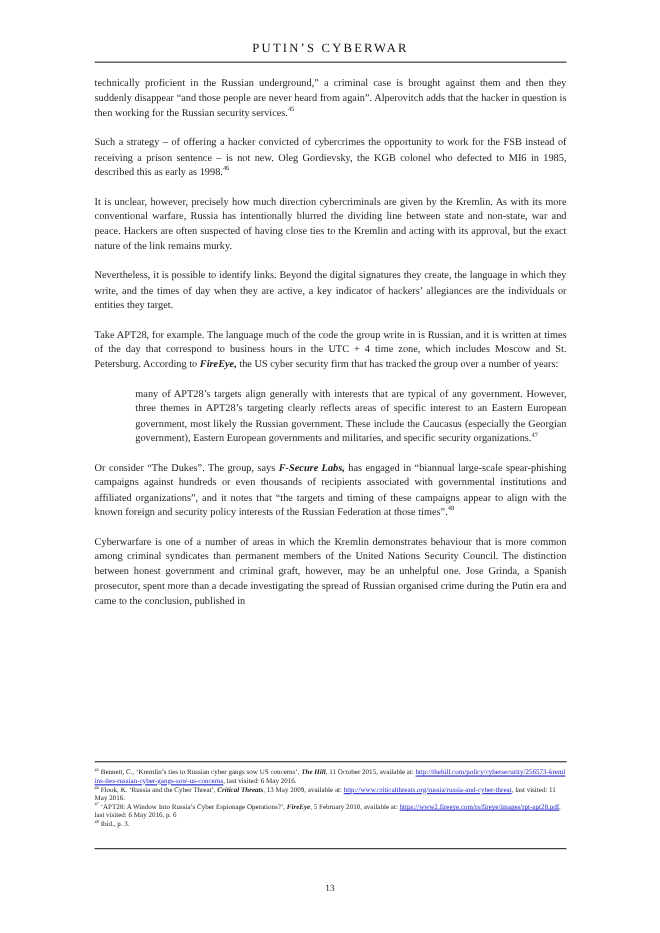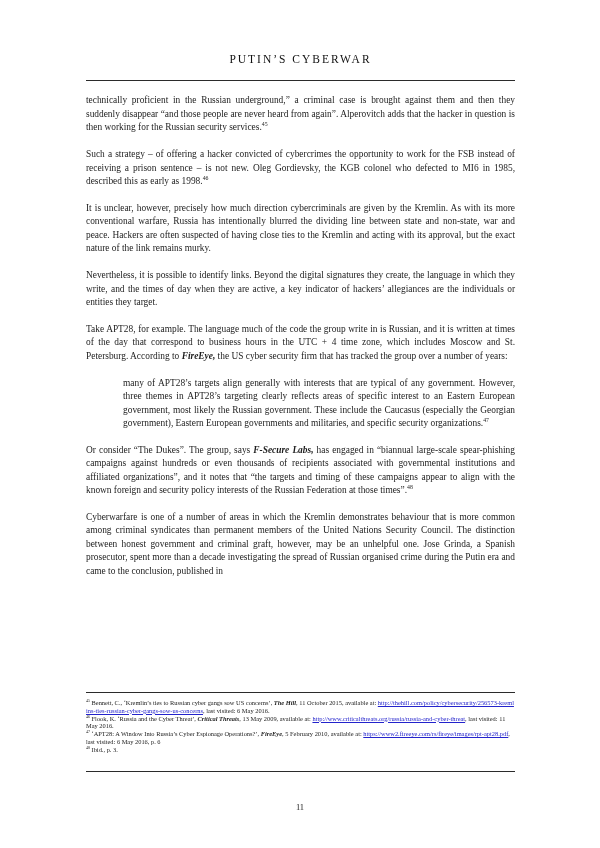--- a/index.html
+++ b/index.html
@@ -4,21 +4,21 @@
 <style>
   html,body{margin:0;padding:0;background:#ffffff;}
   .page{
     width:600px;height:848px;position:relative;margin:0 auto;
     background:#ffffff;color:#1c1c1c;overflow:hidden;
     font-family:"Liberation Serif","DejaVu Serif",serif;
   }
   .content{position:absolute;left:86px;width:429px;top:38px;}
   .header-title{
     text-align:center;font-size:11.5px;letter-spacing:2px;color:#111;
-    font-weight:normal;margin:15px;
+    font-weight:normal;margin:0;
   }
   .header-rule{border:0;border-top:1.6px solid #2b2b2b;margin:6px 0 0 0;}
   .para{
     font-size:9.4px;line-height:13.45px;text-align:justify;
     margin:13.4px 0 0 0;
   }
   .para.quote{margin-left:37px;}
   .it{font-style:italic;font-weight:bold;}
   .sup{font-size:62%;vertical-align:super;line-height:0;}
   .footnote-block{position:absolute;left:86px;width:429px;top:692px;}
@@ -59,14 +59,14 @@
     <div class="footnotes">
         <div class="footnote"><span class="sup">45</span><span> Bennett, C., ‘Kremlin’s ties to Russian cyber gangs sow US concerns’, </span><span class="it">The Hill</span><span>, 11 October 2015, available at: </span><a href="#" class="lnk">http://thehill.com/policy/cybersecurity/256573-kremlins-ties-russian-cyber-gangs-sow-us-concerns</a><span>, last visited: 6 May 2016.</span></div>
         <div class="footnote"><span class="sup">46</span><span> Flook, K. ‘Russia and the Cyber Threat’, </span><span class="it">Critical Threats</span><span>, 13 May 2009, available at: </span><a href="#" class="lnk">http://www.criticalthreats.org/russia/russia-and-cyber-threat</a><span>, last visited: 11 May 2016.</span></div>
         <div class="footnote"><span class="sup">47</span><span> ‘APT28: A Window Into Russia’s Cyber Espionage Operations?’, </span><span class="it">FireEye</span><span>, 5 February 2010, available at: </span><a href="#" class="lnk">https://www2.fireeye.com/rs/fireye/images/rpt-apt28.pdf</a><span>, last visited: 6 May 2016, p. 6</span></div>
         <div class="footnote"><span class="sup">48</span><span> Ibid., p. 3.</span></div>
       </div>
   </div>
 
   <div class="fn-rule-bottom"></div>
 
-  <div class="page-number">11</div>
+  <div class="page-number">13</div>
 </div>
 
 </body></html>

